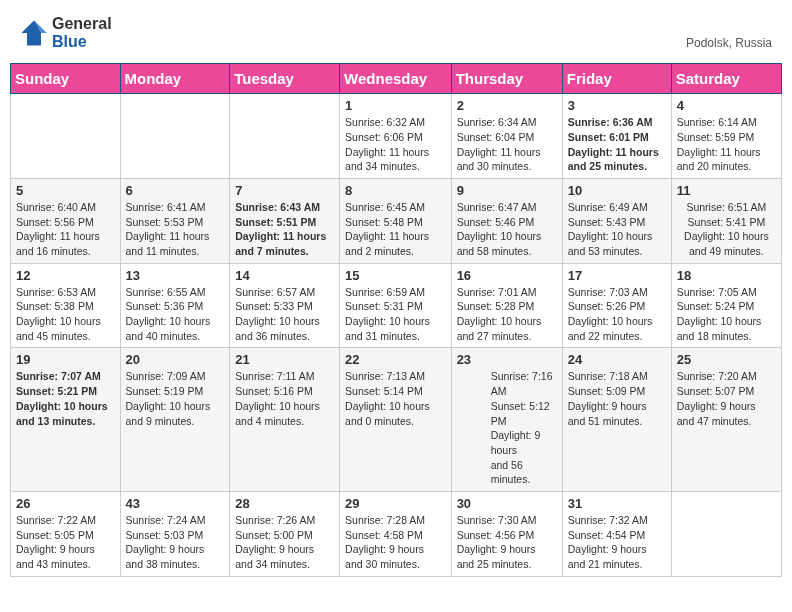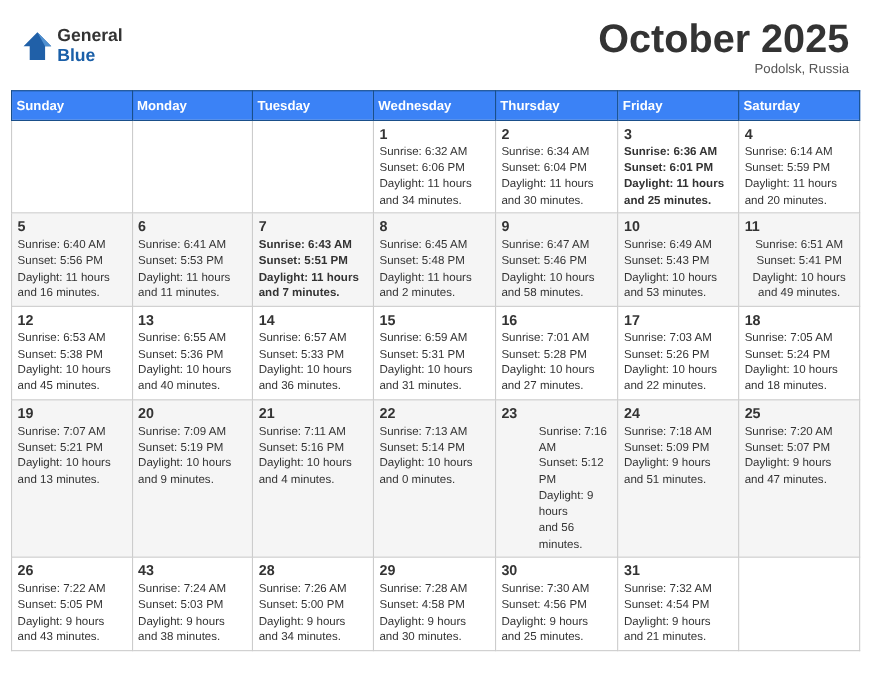--- a/index.html
+++ b/index.html
@@ -6,21 +6,21 @@
     body {
       font-family: Arial, sans-serif;
       background: #fff;
       width: 792px;
       min-height: 612px;
       padding: 10px;
     }
     .header {
       display: flex;
       justify-content: space-between;
-      align-items: center;
+      align-items: flex-end;
       margin-bottom: 8px;
       padding: 5px 10px;
     }
     .logo {
       display: flex;
       align-items: center;
       gap: 4px;
     }
     .logo-text {
       display: flex;
@@ -53,23 +53,23 @@
     .subtitle {
       font-size: 12px;
       color: #555;
     }
     .calendar {
       width: 100%;
       border-collapse: collapse;
       border: 1px solid #ccc;
     }
     .calendar th {
-      background: #3b82f6;
+      background: #ec4899;
       color: #fff;
-      font-size: 12px;
+      font-size: 15px;
       padding: 6px 4px;
       text-align: left;
       border: 1px solid #1a4f8a;
       font-weight: bold;
     }
     .calendar td {
       vertical-align: top;
       border: 1px solid #ccc;
       padding: 4px 5px;
       width: 113px;
@@ -104,21 +104,20 @@
     <svg class="logo-icon" viewBox="0 0 40 40">
       <polygon points="20,2 38,20 30,20 30,38 10,38 10,20 2,20" fill="#2060a8"></polygon>
       <polygon points="20,2 38,20 30,20" fill="#5090d0"></polygon>
     </svg>
     <div class="logo-text">
       <span class="logo-general">General</span>
       <span class="logo-blue">Blue</span>
     </div>
   </div>
   <div class="title-block">
-    <div class="month-title">October 2025</div>
     <div class="subtitle">Podolsk, Russia</div>
   </div>
 </div>
 
 <table class="calendar">
   <thead>
     <tr>
     <th>Sunday</th>
         <th>Monday</th>
         <th>Tuesday</th>
@@ -260,21 +259,21 @@
           <span class="day-number">18</span>
           <div class="day-info" style="white-space: pre-line;">Sunrise: 7:05 AM
 Sunset: 5:24 PM
 Daylight: 10 hours
 and 18 minutes.</div>
         </td>
       </tr>
       <tr>
         <td>
           <span class="day-number">19</span>
-          <div class="day-info" style="white-space: pre-line;">Sunrise: 7:07 AM
+          <div class="day-info" style="white-space: pre-line; font-weight: bold;">Sunrise: 7:07 AM
 Sunset: 5:21 PM
 Daylight: 10 hours
 and 13 minutes.</div>
         </td>
         <td>
           <span class="day-number">20</span>
           <div class="day-info" style="white-space: pre-line;">Sunrise: 7:09 AM
 Sunset: 5:19 PM
 Daylight: 10 hours
 and 9 minutes.</div>

